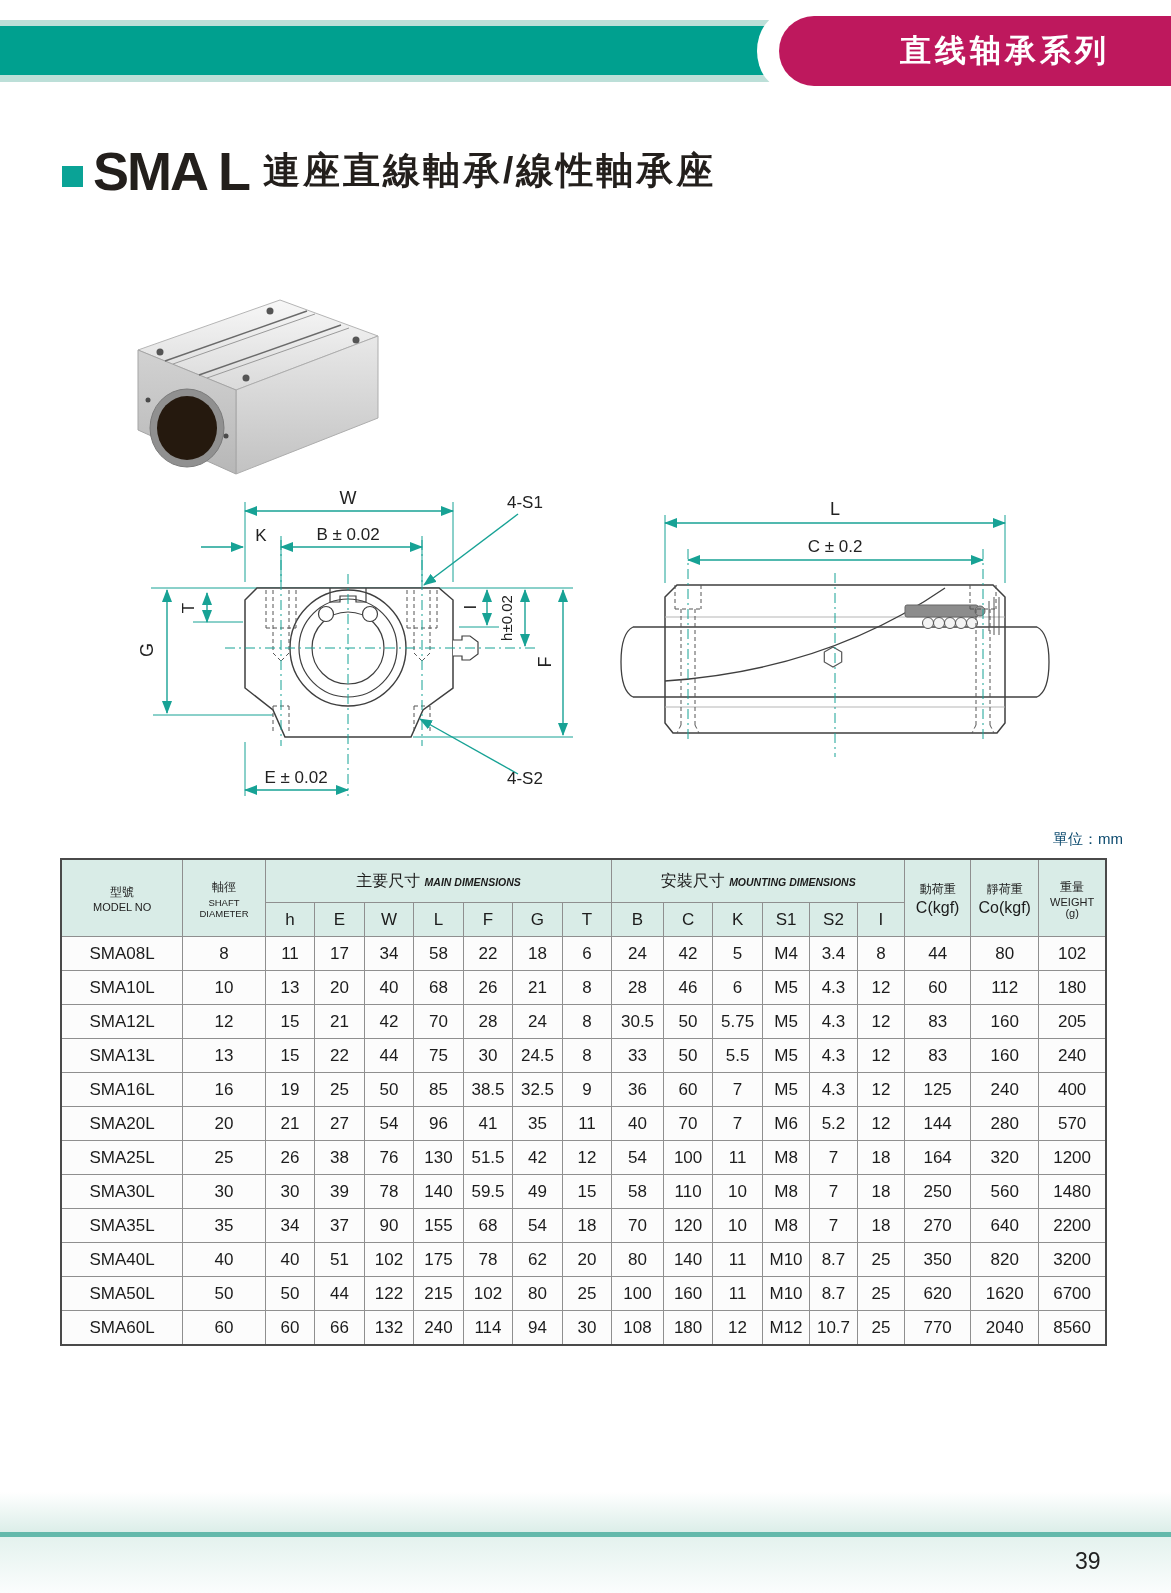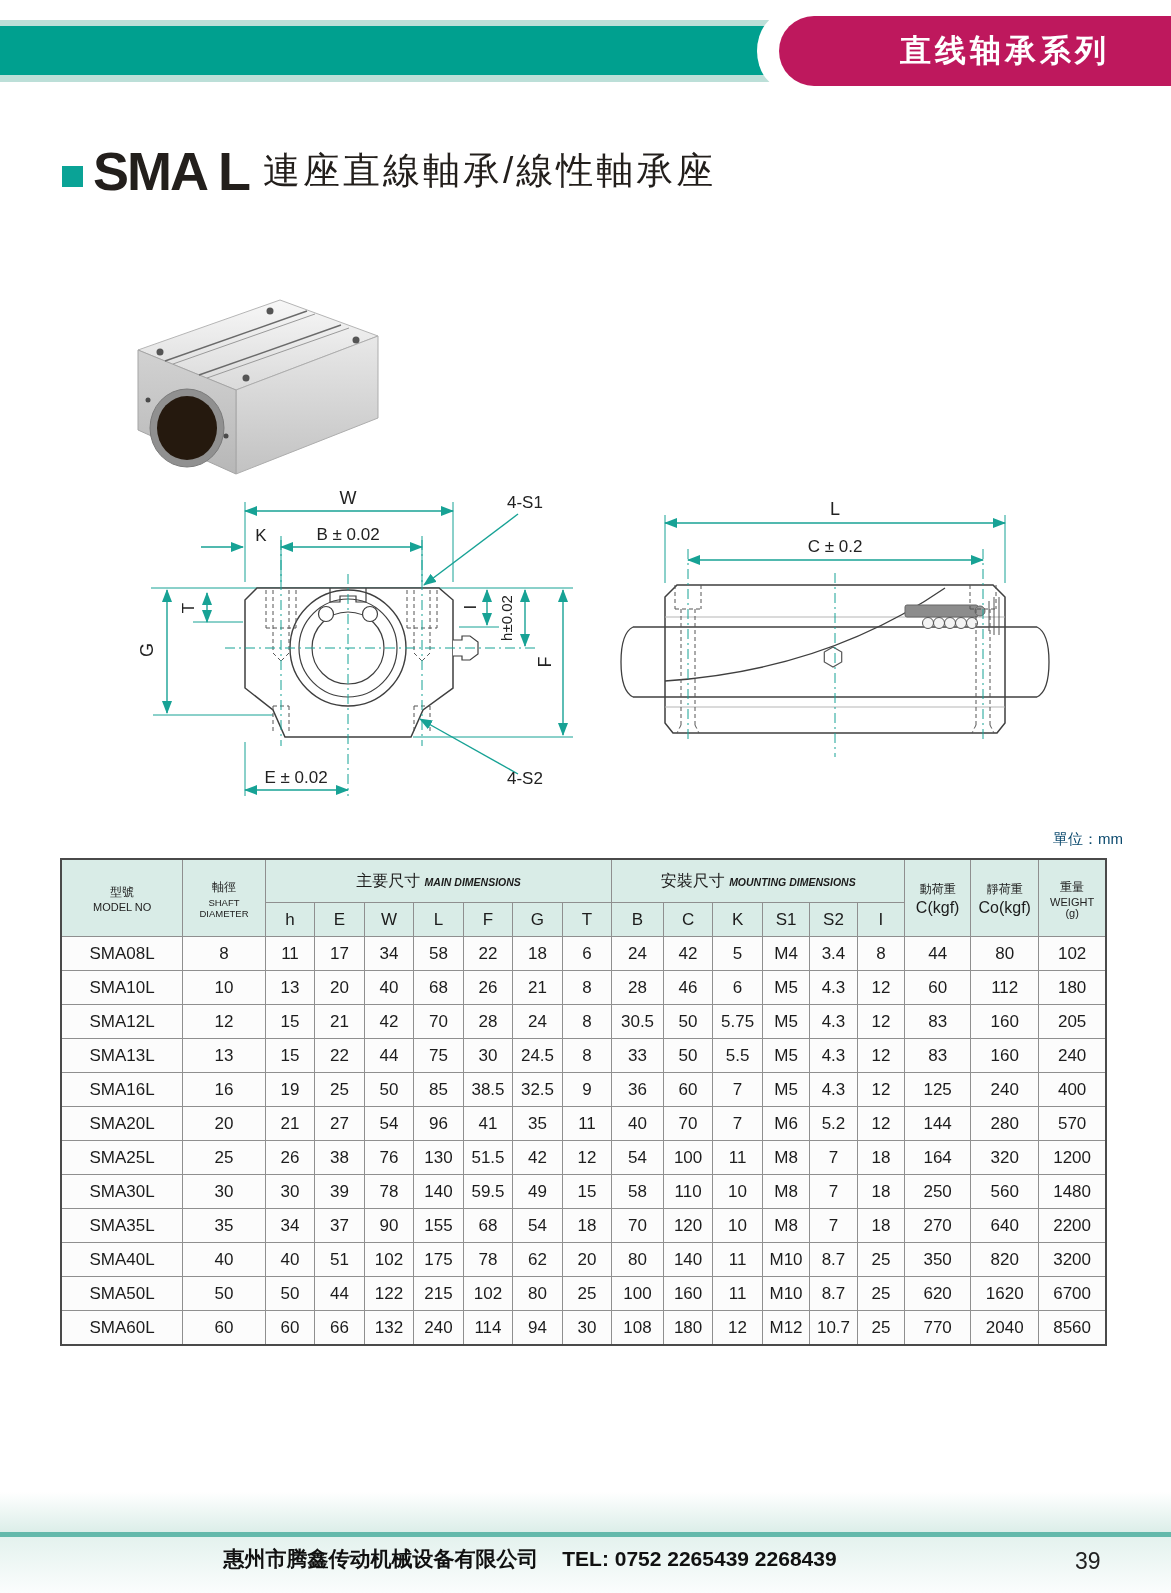--- a/index.html
+++ b/index.html
@@ -11,21 +11,21 @@
   .band-dark{position:absolute;left:0;top:26px;width:100%;height:49px;background:#00a08f;}
   .tab-crescent{position:absolute;left:757px;top:13px;width:58px;height:76px;background:#ffffff;border-radius:50%;}
   .series-tab{position:absolute;left:779px;top:16px;width:392px;height:70px;background:#be185d;
               border-radius:36px 0 0 36px;display:flex;align-items:center;justify-content:center;}
   .series-tab span{color:#ffffff;font-size:31px;font-weight:bold;letter-spacing:4px;padding-left:60px;}
 
   
   .title-row{position:absolute;left:62px;top:136px;display:flex;align-items:center;height:70px;}
   .title-bullet{width:21px;height:21px;background:#0aa396;align-self:center;margin-top:10px;}
   .title-code{font-size:54px;font-weight:bold;letter-spacing:-2px;margin-left:10px;color:#231f1c;}
-  .title-desc{font-size:37px;font-weight:normal;letter-spacing:3px;margin-left:14px;color:#231f1c;}
+  .title-desc{font-size:37px;font-weight:bold;letter-spacing:3px;margin-left:14px;color:#231f1c;}
 
   
   .abs{position:absolute;}
   svg text{font-family:"Liberation Sans", sans-serif;}
 
   
   .unit-note{position:absolute;right:48px;top:830px;font-size:15px;color:#0c4a6e;}
 
   
   .spec-table{position:absolute;left:60px;top:858px;border-collapse:collapse;table-layout:fixed;width:1047px;}
@@ -573,19 +573,15 @@
           <td>770</td>
           <td>2040</td>
           <td>8560</td>
         </tr>
       </tbody>
   </table>
 
   <div class="footer-fade"></div>
   <div class="footer-line"></div>
   <div class="footer-area"></div>
-  <div class="footer-text">
-    <span>惠州市腾鑫传动机械设备有限公司</span>
-    <span class="tel">TEL: 0752  2265439  2268439</span>
-  </div>
   <div class="page-number">39</div>
 
 </div>
 
 </body></html>

